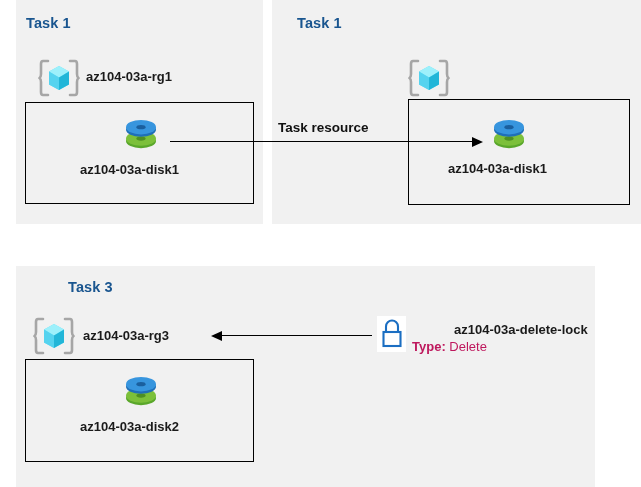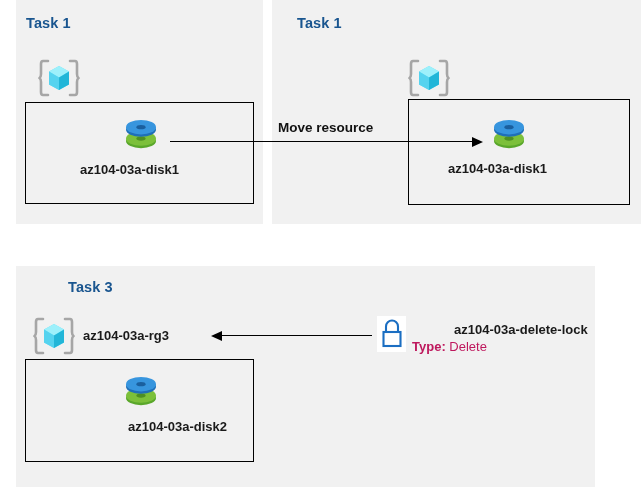--- a/index.html
+++ b/index.html
@@ -100,20 +100,21 @@
   <div class="icon-wrap" style="left:38px; top:57px; width:42px; height:42px;">
     <svg width="42" height="42" viewBox="0 0 42 42" aria-hidden="true">
       <path d="M10 4 L5 4 Q3 4 3 7 L3 17 Q3 20 1.5 21 Q3 22 3 25 L3 35 Q3 38 5 38 L10 38" fill="none" stroke="#a6a6a6" stroke-width="2.6" stroke-linecap="round" stroke-linejoin="round"></path>
       <path d="M32 4 L37 4 Q39 4 39 7 L39 17 Q39 20 40.5 21 Q39 22 39 25 L39 35 Q39 38 37 38 L32 38" fill="none" stroke="#a6a6a6" stroke-width="2.6" stroke-linecap="round" stroke-linejoin="round"></path>
       <polygon points="21,9 31,14.6 31,27.4 21,33 11,27.4 11,14.6" fill="#63e0f7"></polygon>
       <polygon points="21,9 31,14.6 21,20.6 11,14.6" fill="#9df0fb"></polygon>
       <polygon points="21,20.6 31,14.6 31,27.4 21,33" fill="#22b6d8"></polygon>
       <polygon points="21,20.6 21,33 11,27.4 11,14.6" fill="#55d3ef"></polygon>
     </svg>
   </div>
+  <div class="node-label" style="left:86px; top:69px;">az104-03a-rg1</div>
 
   <div class="inner-box" style="left:25px; top:102px; width:229px; height:102px;"></div>
 
   <div class="icon-wrap" style="left:122px; top:116px; width:38px; height:36px;">
     <svg width="38" height="36" viewBox="0 0 38 36" aria-hidden="true">
       <ellipse cx="19" cy="25" rx="15" ry="7.2" fill="#5aa72b"></ellipse>
       <ellipse cx="19" cy="22.6" rx="15" ry="7.2" fill="#7cc03a"></ellipse>
       <ellipse cx="19" cy="22.6" rx="4.6" ry="2.1" fill="#4e8f23"></ellipse>
       <ellipse cx="19" cy="13.6" rx="15" ry="7.2" fill="#1f6fb8"></ellipse>
       <ellipse cx="19" cy="11.2" rx="15" ry="7.2" fill="#3795de"></ellipse>
@@ -145,21 +146,21 @@
       <ellipse cx="19" cy="22.6" rx="4.6" ry="2.1" fill="#4e8f23"></ellipse>
       <ellipse cx="19" cy="13.6" rx="15" ry="7.2" fill="#1f6fb8"></ellipse>
       <ellipse cx="19" cy="11.2" rx="15" ry="7.2" fill="#3795de"></ellipse>
       <ellipse cx="19" cy="11.2" rx="4.6" ry="2.1" fill="#1a5f9e"></ellipse>
     </svg>
   </div>
   <div class="node-label" style="left:448px; top:161px;">az104-03a-disk1</div>
 
   <div class="arrow-line" style="left:170px; top:141px; width:304px;"></div>
   <div class="arrow-head right" style="left:472px; top:137px;"></div>
-  <div class="arrow-label" style="left:278px; top:120px;">Move resource</div>
+  <div class="arrow-label" style="left:278px; top:120px;">Task resource</div>
 
   <div class="panel" style="left:16px; top:266px; width:579px; height:221px;"></div>
   <div class="panel-title" style="left:36px; top:279px;margin-left:32px;">Task 3</div>
 
   <div class="icon-wrap" style="left:33px; top:315px; width:42px; height:42px;">
     <svg width="42" height="42" viewBox="0 0 42 42" aria-hidden="true">
       <path d="M10 4 L5 4 Q3 4 3 7 L3 17 Q3 20 1.5 21 Q3 22 3 25 L3 35 Q3 38 5 38 L10 38" fill="none" stroke="#a6a6a6" stroke-width="2.6" stroke-linecap="round" stroke-linejoin="round"></path>
       <path d="M32 4 L37 4 Q39 4 39 7 L39 17 Q39 20 40.5 21 Q39 22 39 25 L39 35 Q39 38 37 38 L32 38" fill="none" stroke="#a6a6a6" stroke-width="2.6" stroke-linecap="round" stroke-linejoin="round"></path>
       <polygon points="21,9 31,14.6 31,27.4 21,33 11,27.4 11,14.6" fill="#63e0f7"></polygon>
       <polygon points="21,9 31,14.6 21,20.6 11,14.6" fill="#9df0fb"></polygon>
@@ -174,21 +175,21 @@
   <div class="icon-wrap" style="left:122px; top:373px; width:38px; height:36px;">
     <svg width="38" height="36" viewBox="0 0 38 36" aria-hidden="true">
       <ellipse cx="19" cy="25" rx="15" ry="7.2" fill="#5aa72b"></ellipse>
       <ellipse cx="19" cy="22.6" rx="15" ry="7.2" fill="#7cc03a"></ellipse>
       <ellipse cx="19" cy="22.6" rx="4.6" ry="2.1" fill="#4e8f23"></ellipse>
       <ellipse cx="19" cy="13.6" rx="15" ry="7.2" fill="#1f6fb8"></ellipse>
       <ellipse cx="19" cy="11.2" rx="15" ry="7.2" fill="#3795de"></ellipse>
       <ellipse cx="19" cy="11.2" rx="4.6" ry="2.1" fill="#1a5f9e"></ellipse>
     </svg>
   </div>
-  <div class="node-label" style="left:80px; top:419px;margin-left:48px;">az104-03a-disk2</div>
+  <div class="node-label" style="left:80px; top:419px;">az104-03a-disk2</div>
 
   <div class="arrow-line" style="left:222px; top:335px; width:150px;"></div>
   <div class="arrow-head left" style="left:211px; top:331px;"></div>
 
   <div class="lock-bg" style="left:377px; top:316px; width:29px; height:36px;"></div>
   <div class="icon-wrap" style="left:378px; top:317px; width:28px; height:34px;">
     <svg width="28" height="34" viewBox="0 0 28 34" aria-hidden="true">
       <path d="M8 15 L8 9.5 A6 6 0 0 1 20 9.5 L20 15" fill="none" stroke="#1b6ec2" stroke-width="2.1"></path>
       <rect x="5.5" y="15" width="17" height="14" fill="#ffffff" stroke="#1b6ec2" stroke-width="2.1"></rect>
     </svg>

